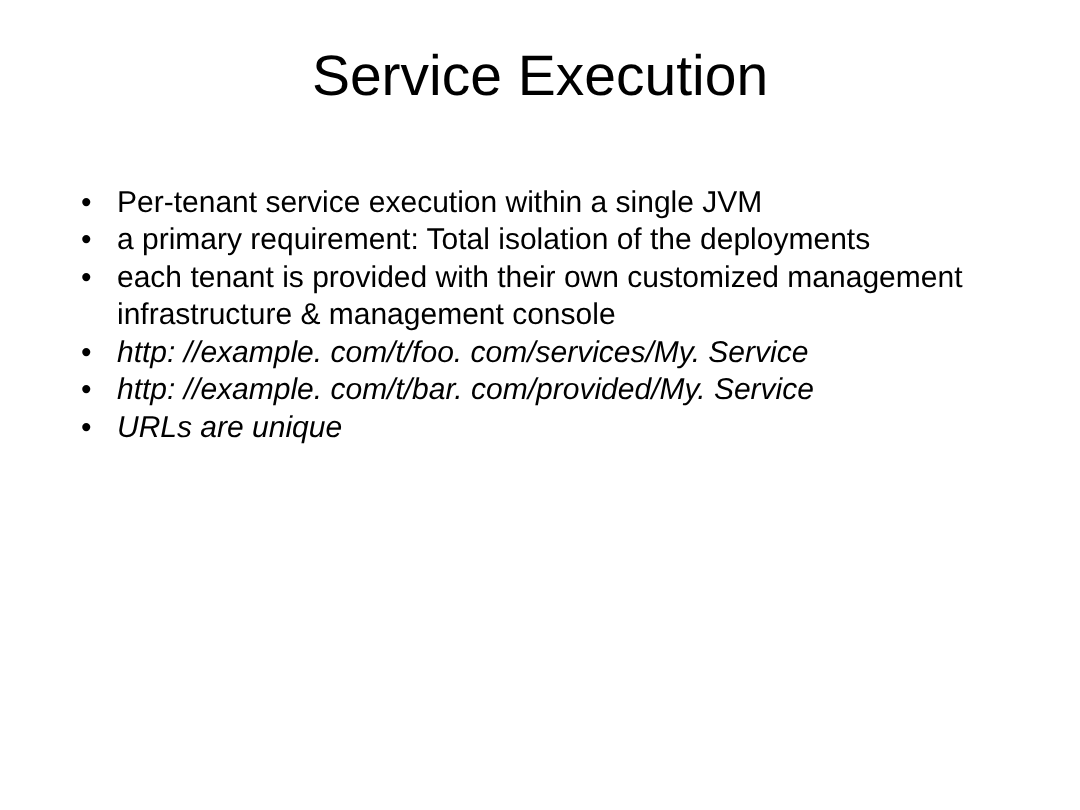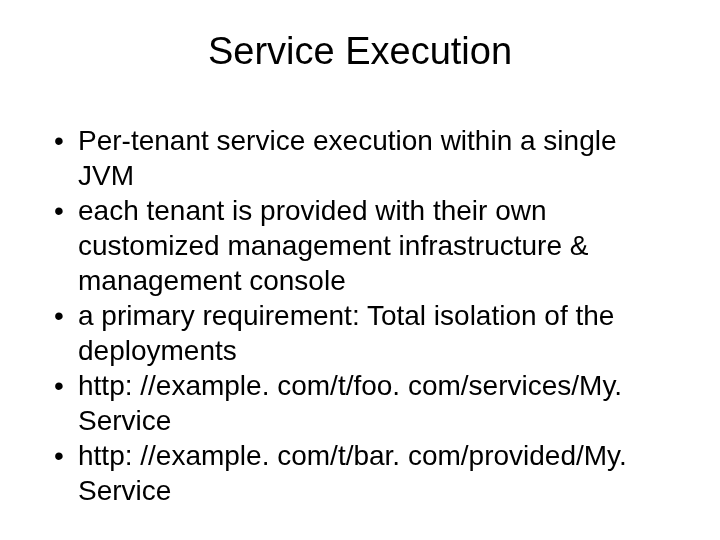--- a/index.html
+++ b/index.html
@@ -21,42 +21,44 @@
   .title {
     text-align: center;
     font-size: 38px;
     font-weight: 400;
     margin: 10px 0 50px 0;
   }
   ul.bullets {
     list-style: none;
     padding: 0;
     margin: 0 10px 12px 10px;
-    font-size: 28px;
+    font-size: 20px;
     line-height: 1.25;
   }
   ul.bullets li {
     position: relative;
     padding-left: 28px;
     margin: 0;
   }
   ul.bullets li::before {
     content: "•";
     position: absolute;
     left: 4px;
     top: 0;
   }
   .italic {
+    font-style: italic;
   }
 </style>
 </head>
 <body>
 
 <div class="slide">
   <div class="title">Service Execution</div>
   <ul class="bullets">
     <li><span>Per-tenant service execution within a single JVM</span></li>
+    <li><span>a primary requirement: Total isolation of the deployments</span></li>
     <li><span>each tenant is provided with their own customized management infrastructure &amp; management console</span></li>
-    <li><span>a primary requirement: Total isolation of the deployments</span></li>
     <li><span class="italic">http: //example. com/t/foo. com/services/My. Service</span></li>
     <li><span class="italic">http: //example. com/t/bar. com/provided/My. Service</span></li>
+    <li><span class="italic">URLs  are unique</span></li>
   </ul>
 </div>
 
 </body></html>

